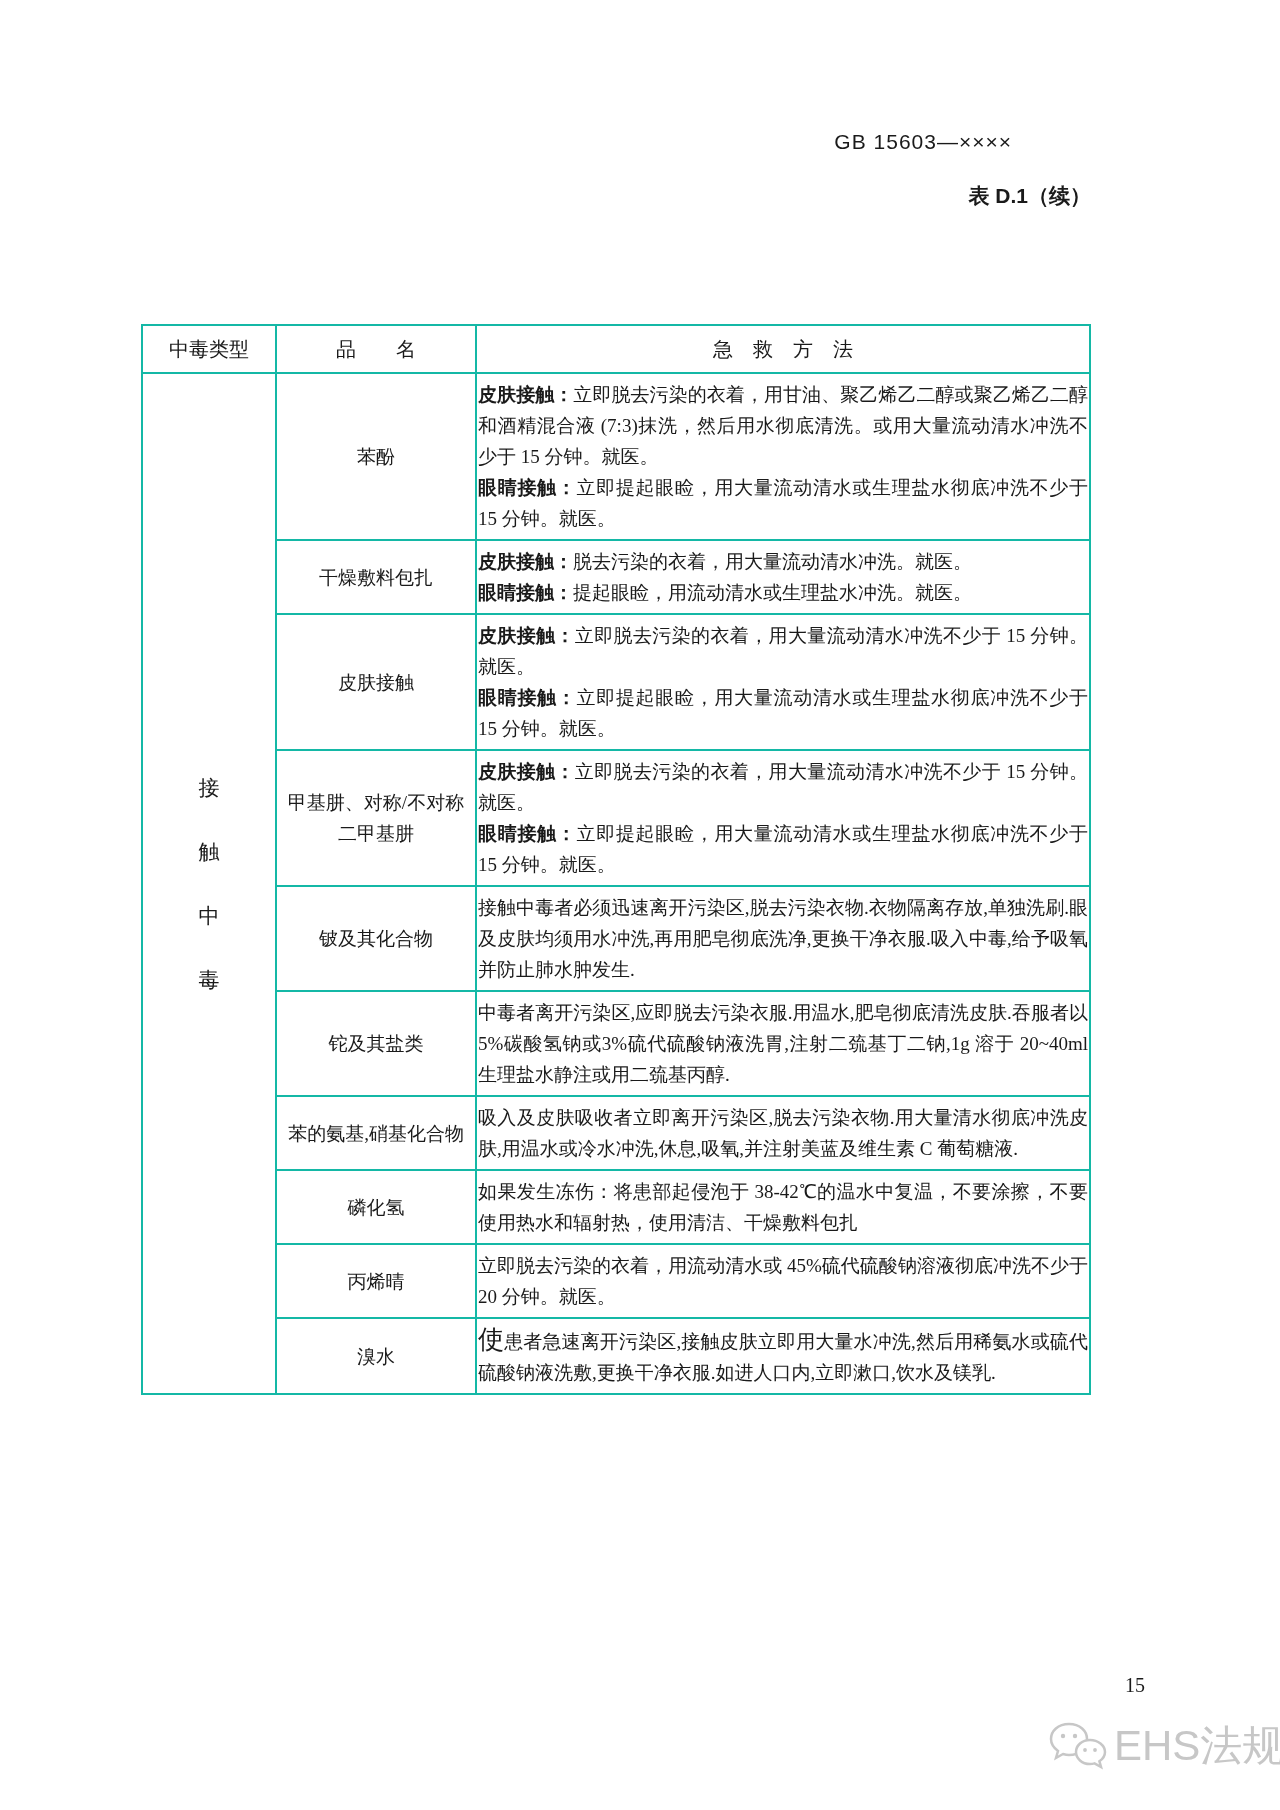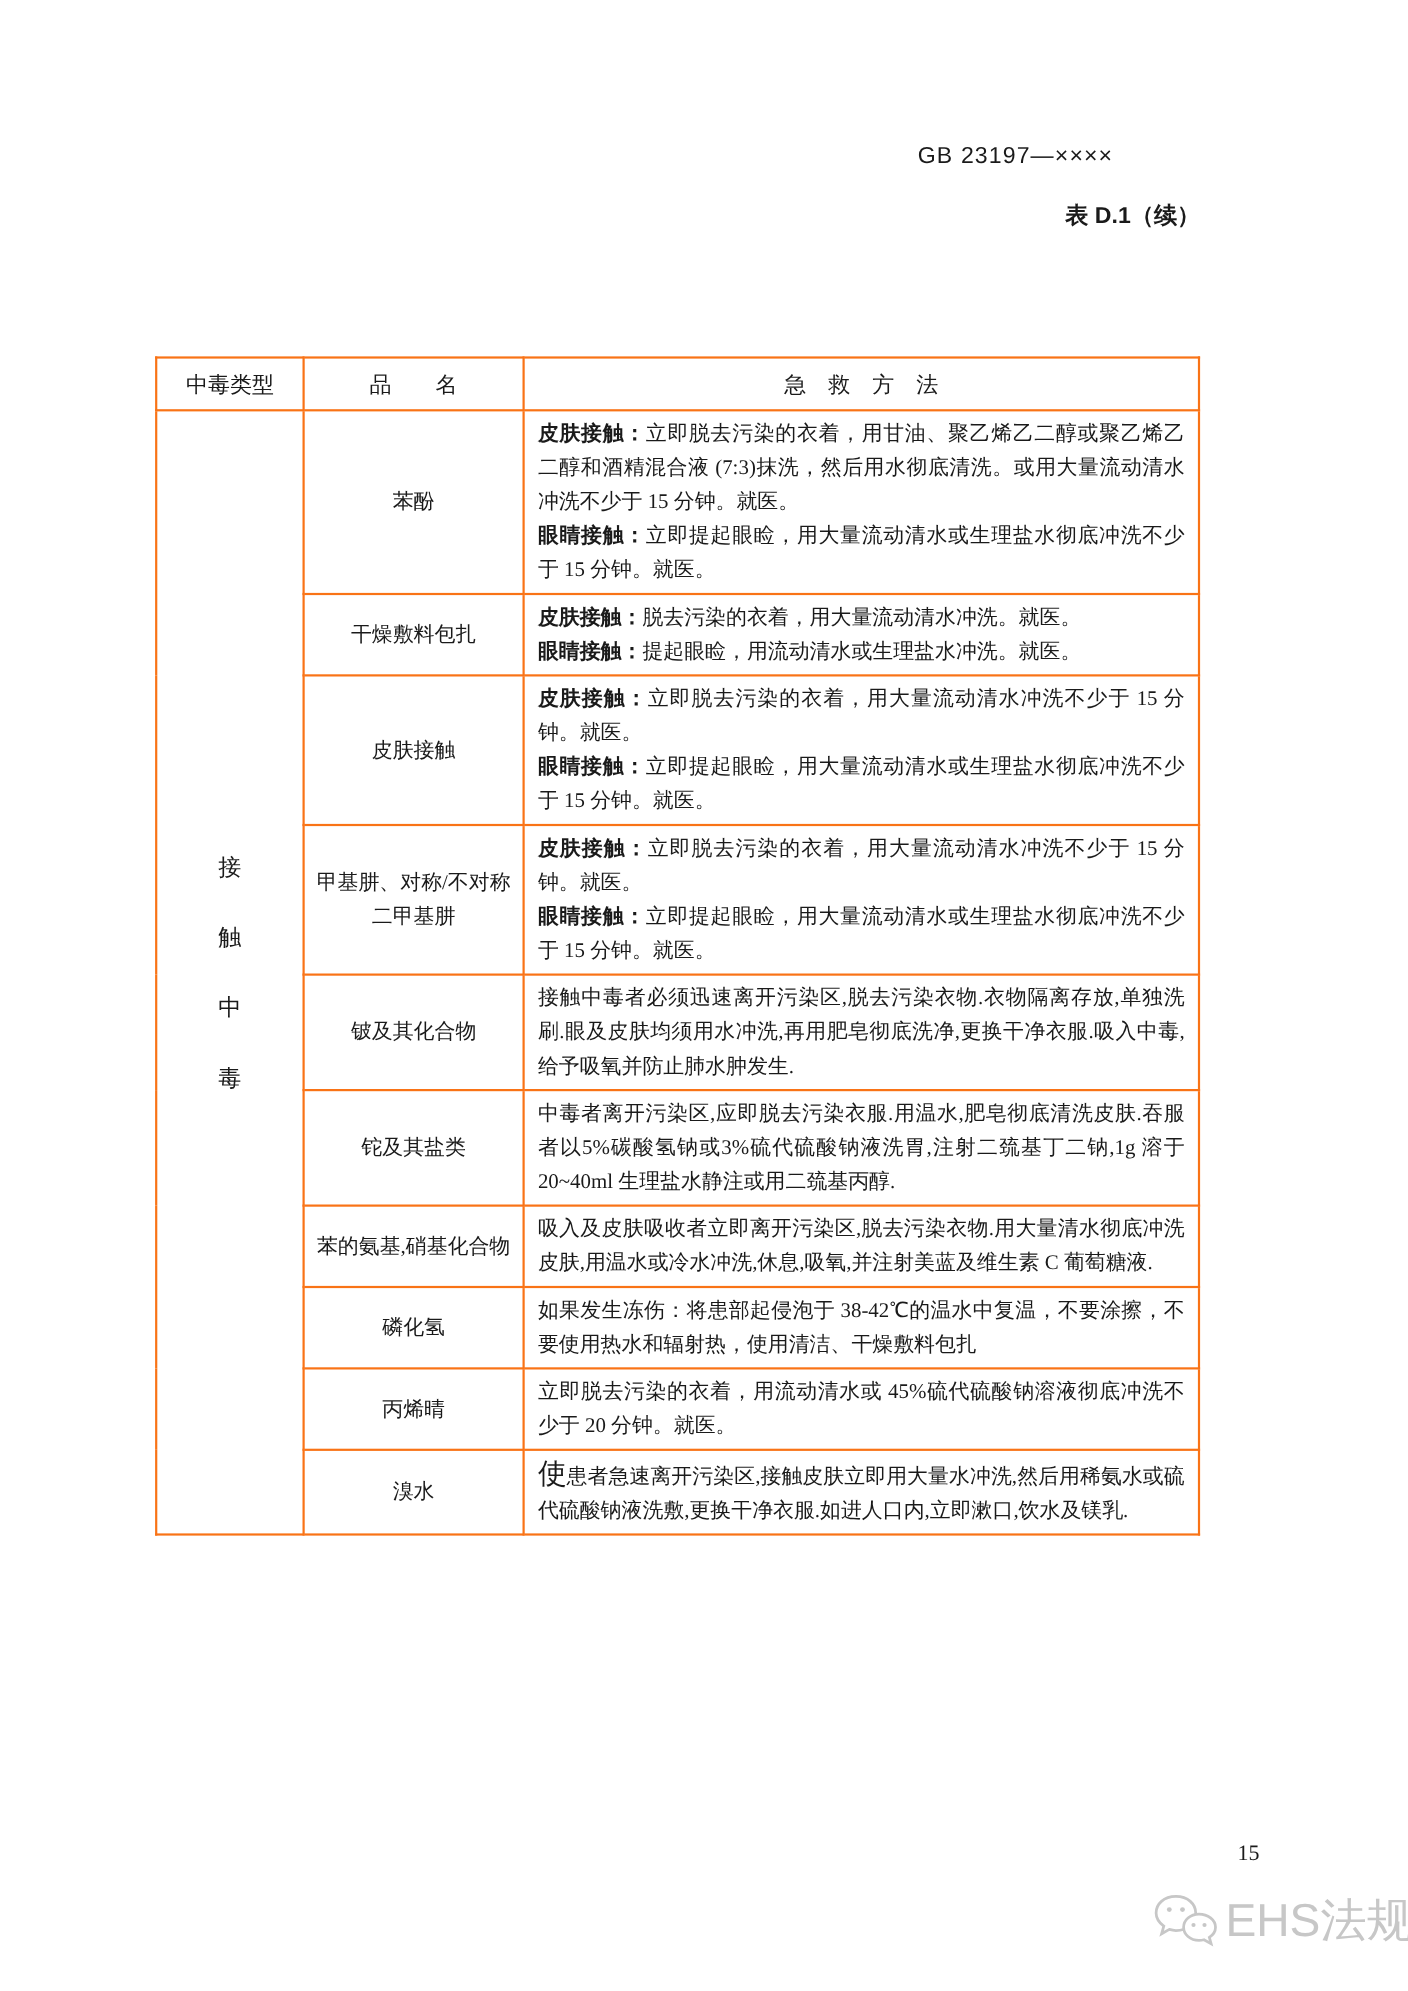--- a/index.html
+++ b/index.html
@@ -12,58 +12,58 @@
     font-family:"Liberation Sans", sans-serif;font-size:21px;letter-spacing:1px;
   }
   .table-title{
     position:absolute;top:182px;left:141px;width:950px;text-align:right;
     font-family:"Liberation Sans", sans-serif;font-weight:bold;font-size:21px;
   }
   table.fa-table{
     position:absolute;left:141px;top:324px;width:950px;
     border-collapse:collapse;table-layout:fixed;
   }
-  .fa-table th,.fa-table td{border:2px solid #f97316;}
+  .fa-table th,.fa-table td{border:2px solid #14b8a6;}
   .fa-table th{
     height:44px;font-family:"Liberation Sans", sans-serif;font-weight:normal;
     font-size:20px;text-align:center;vertical-align:middle;
   }
   th.col-type{width:130px;}
   th.col-name{width:196px;}
   td.category-cell{vertical-align:middle;}
   .category-wrap{
     display:flex;flex-direction:column;align-items:center;justify-content:center;
     gap:36px;font-size:21px;
   }
   td.name-cell{
     text-align:center;vertical-align:middle;font-size:19px;
     padding:0 10px;line-height:31px;
   }
   td.aid-cell{
-    font-size:19px;line-height:31px;padding:5px 12px;
+    font-size:19px;line-height:31px;padding:5px 1px;
     text-align:justify;vertical-align:middle;
   }
   .aid-par{margin:0;}
   .aid-lead{font-weight:bold;font-family:"Liberation Sans", sans-serif;font-size:19px;}
   .big-first{font-size:26px;line-height:31px;}
   .page-number{
     position:absolute;top:1674px;left:0;width:1130px;text-align:right;font-size:20px;padding-left:15px;
   }
   .watermark{
     position:absolute;left:1048px;top:1718px;display:flex;align-items:center;gap:6px;
   }
   .watermark-text{
     font-family:"Liberation Sans", sans-serif;font-size:42px;color:#c7c7c7;
     text-shadow:1px 1px 0 #ffffff;white-space:nowrap;
   }
 </style>
 </head>
 <body>
 
-<div class="doc-number">GB 23197—××××</div>
+<div class="doc-number">GB 15603—××××</div>
 
 <div class="table-title">表 D.1（续）</div>
 
 <table class="fa-table">
   <thead>
     <tr>
       <th class="col-type">中毒类型</th>
       <th class="col-name">品　　名</th>
       <th class="col-aid">急　救　方　法</th>
     </tr>

